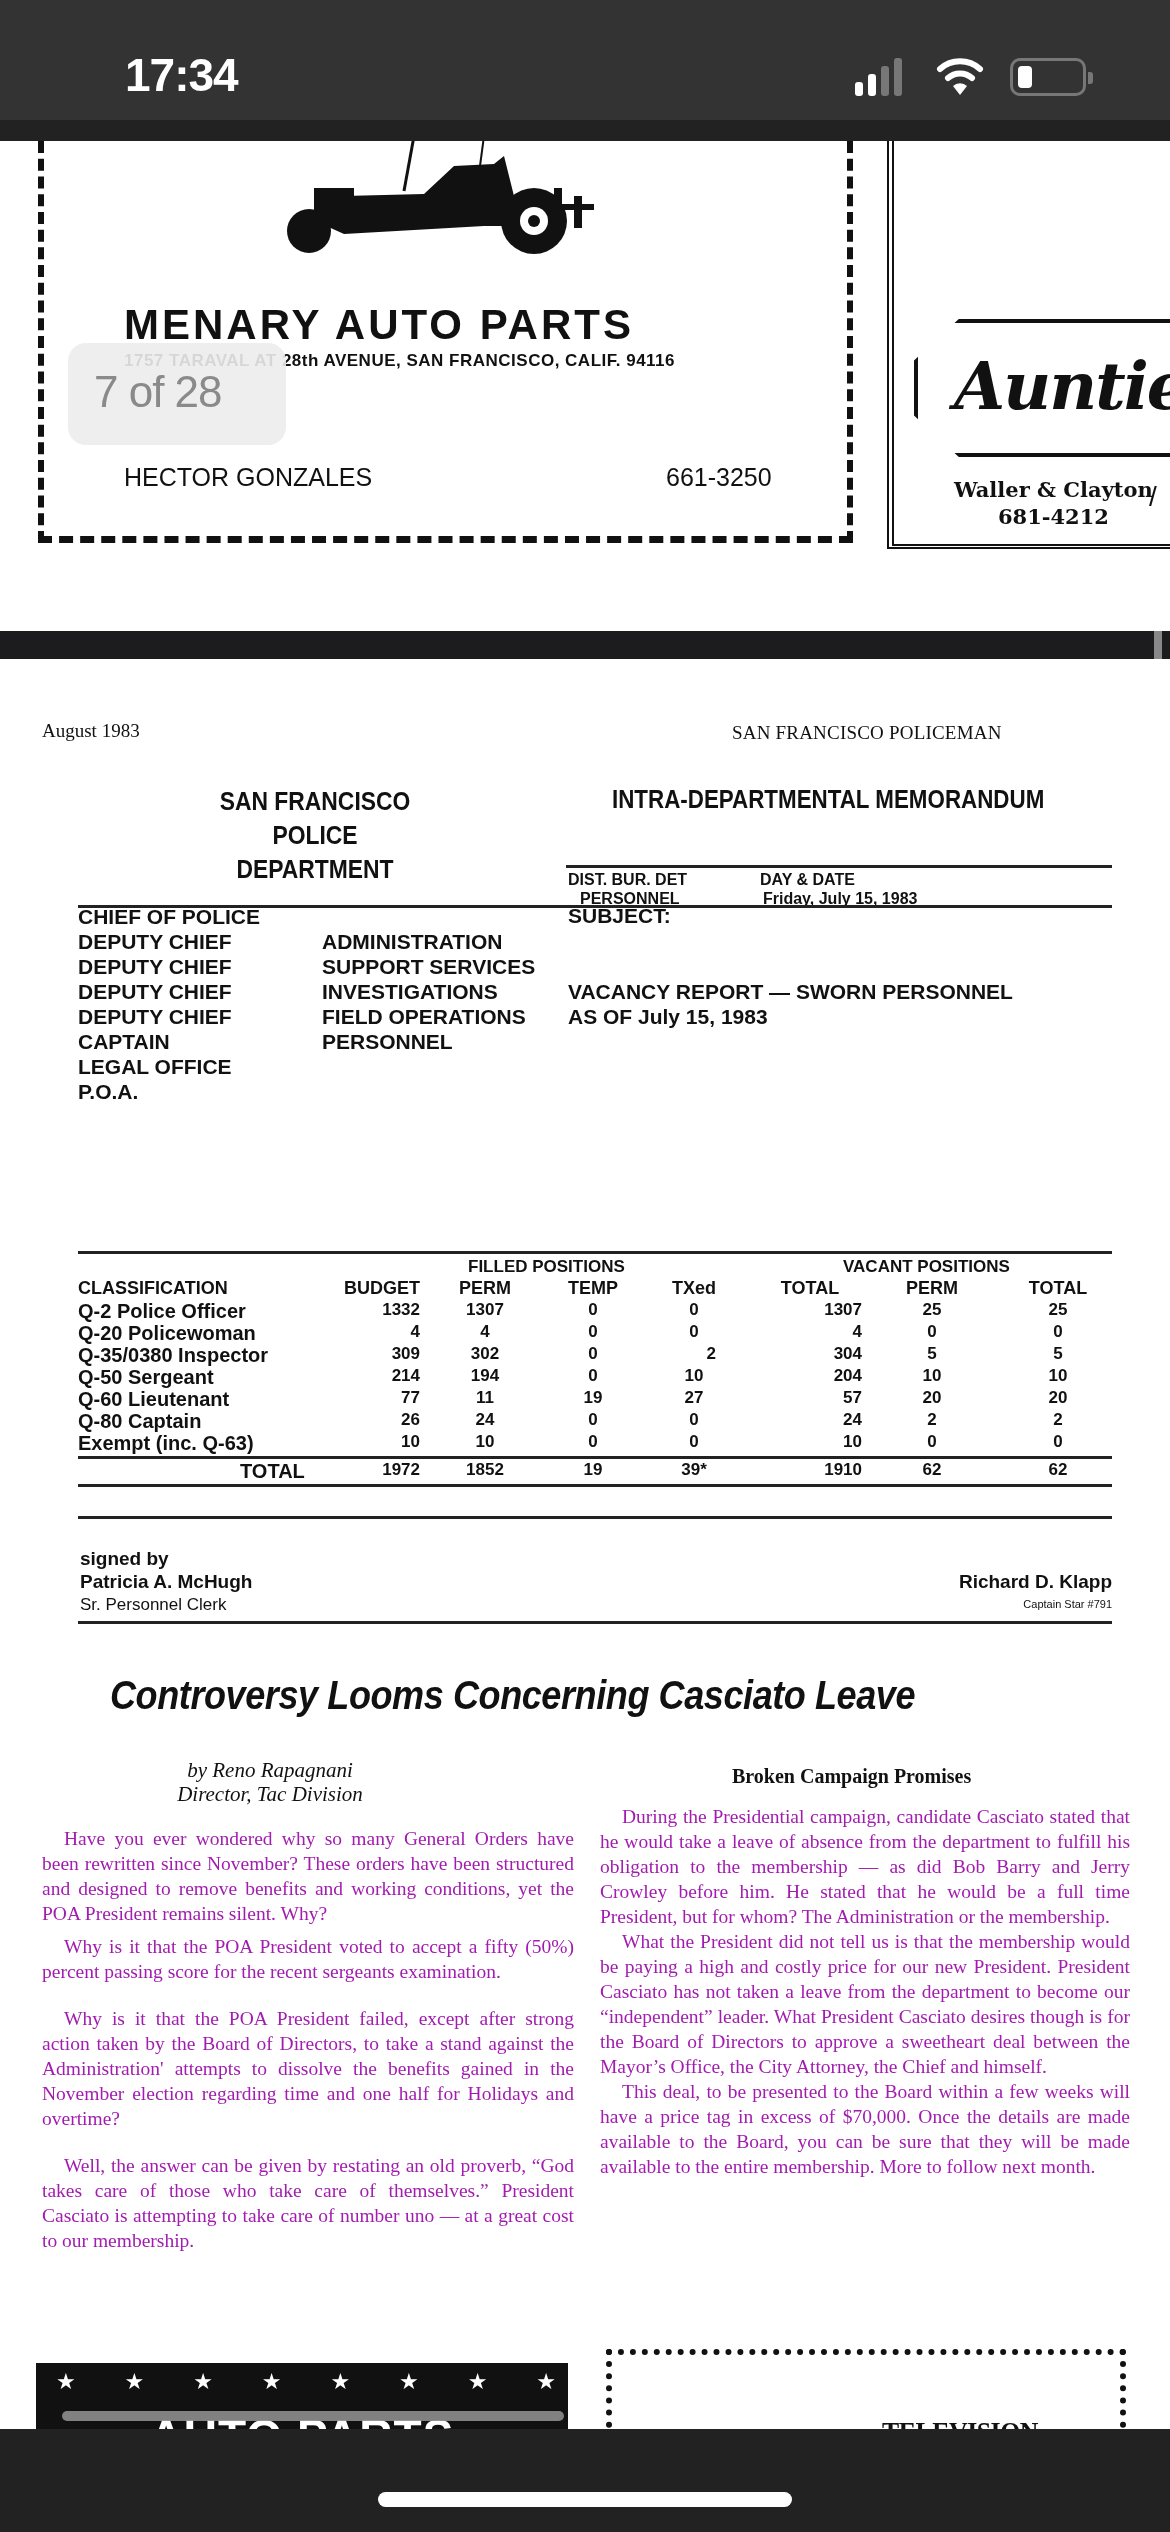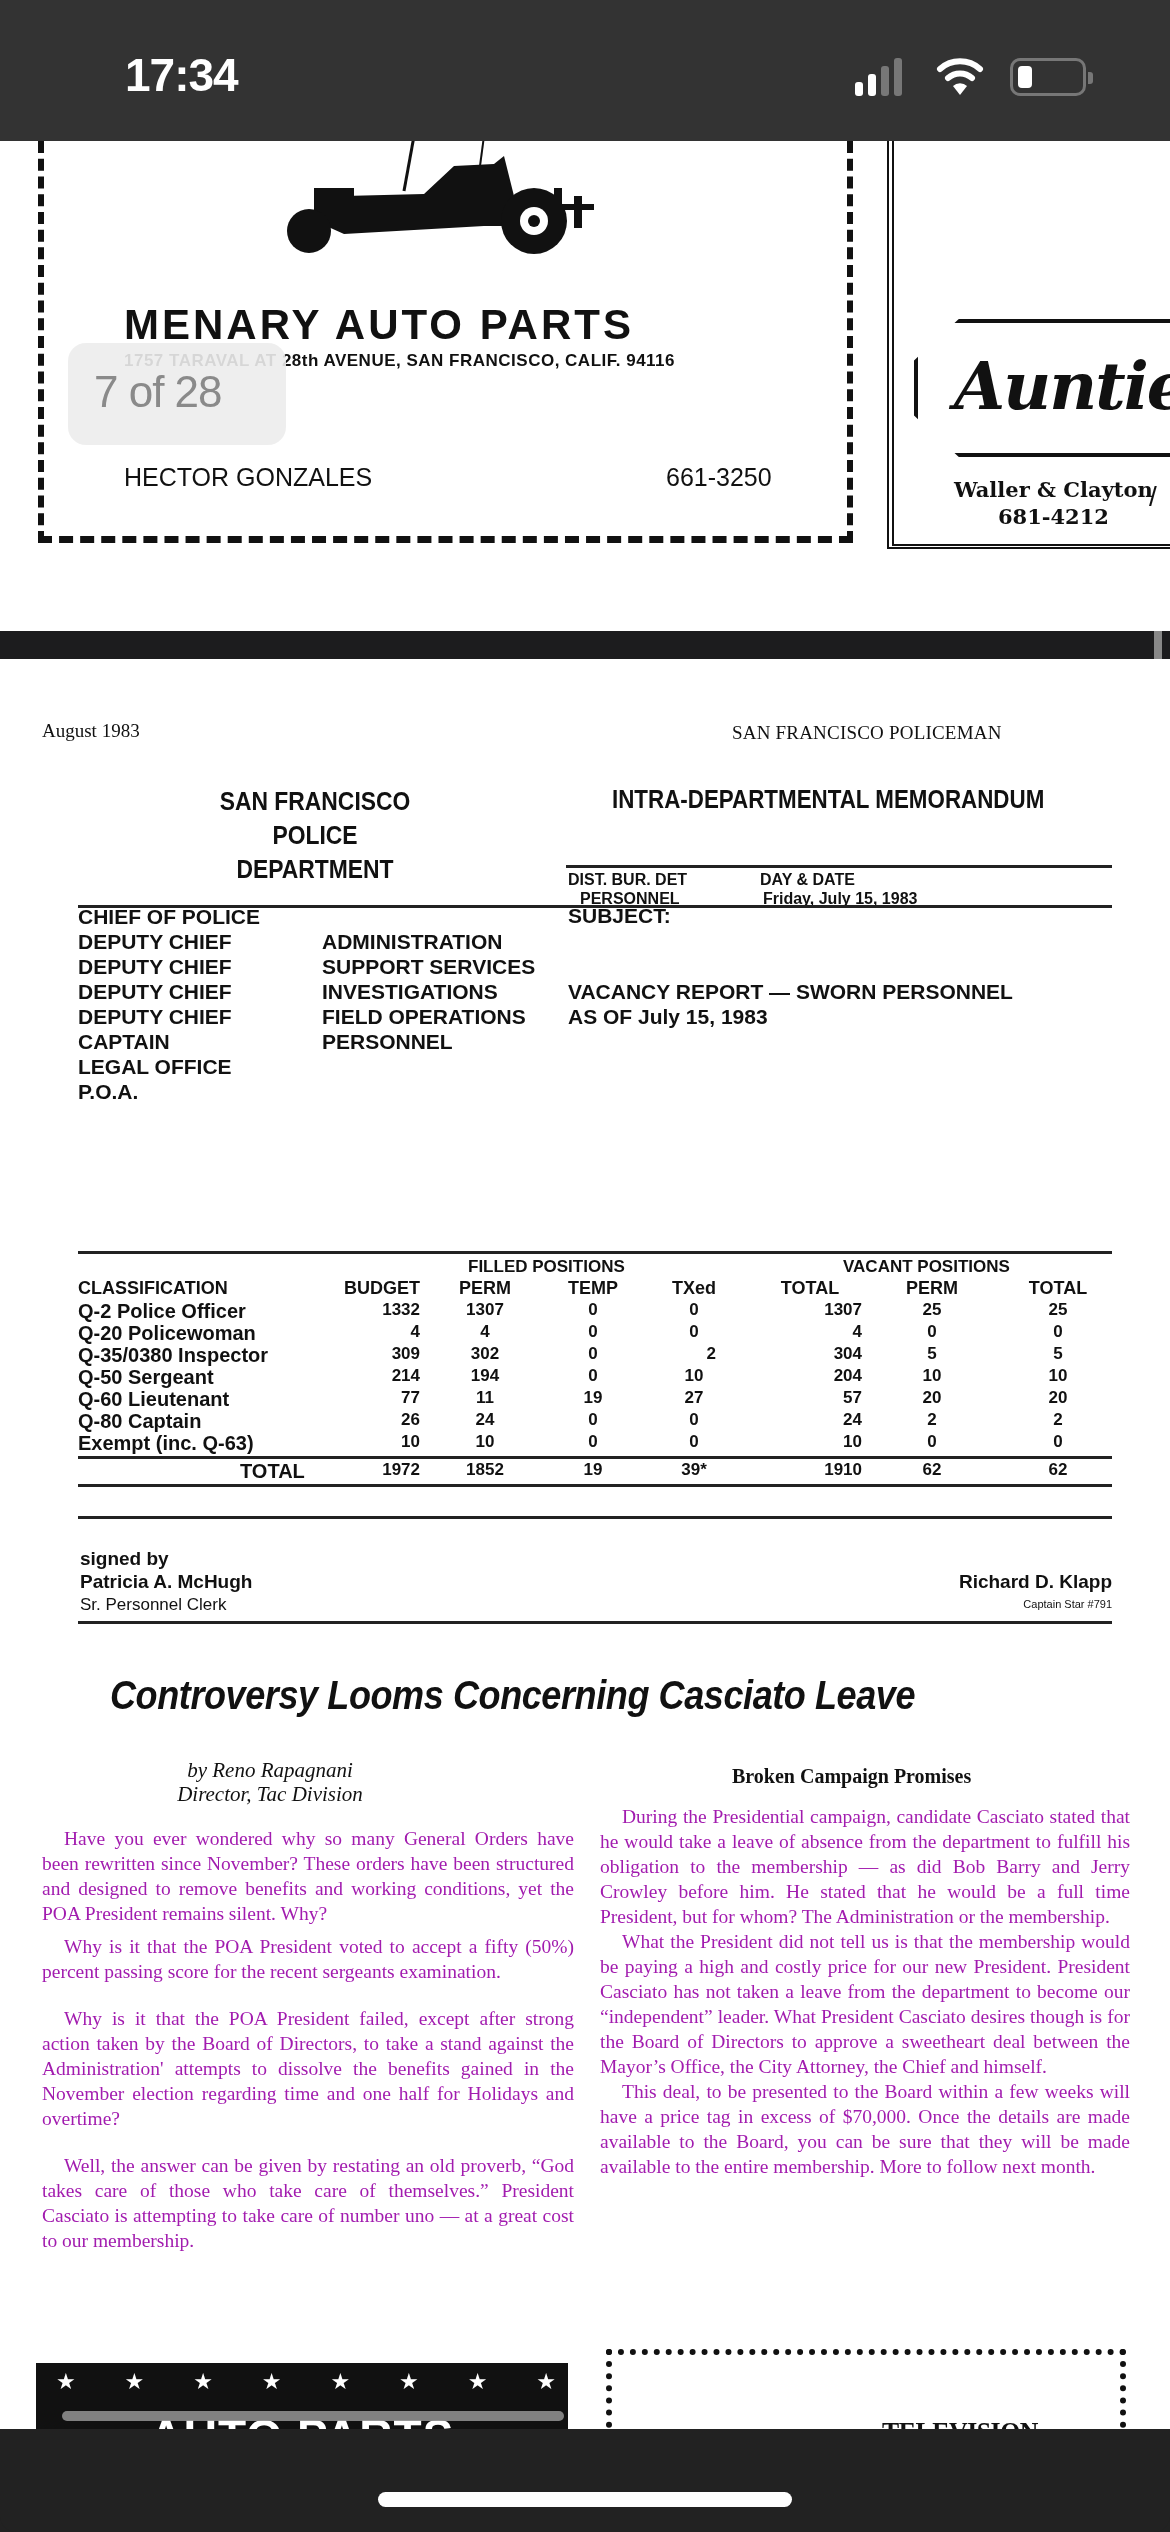--- a/index.html
+++ b/index.html
@@ -1,20 +1,20 @@
 <!DOCTYPE html>
 <html><head>
 <meta charset="utf-8">
 <style>
   * { box-sizing: border-box; margin: 0; padding: 0; }
   html, body { width: 1170px; height: 2532px; background: #222222; overflow: hidden; }
   body { position: relative; font-family: "Liberation Sans", sans-serif; color: #111; }
 
   
-  .status-bar { position: absolute; left: 0; top: 0; width: 1170px; height: 141px; background: #333333; border-radius: 0 0 0 0; }
+  .status-bar { position: absolute; left: 0; top: 0; width: 1170px; height: 120px; background: #333333; border-radius: 0 0 0 0; }
   .status-time { position: absolute; left: 125px; top: 48px; font-size: 46px; font-weight: 700; color: #fff; letter-spacing: -1px; }
   .signal { position: absolute; left: 855px; top: 58px; width: 52px; height: 38px; }
   .signal span { position: absolute; bottom: 0; width: 8px; border-radius: 3px; background: #fff; }
   .wifi { position: absolute; left: 936px; top: 55px; width: 48px; height: 42px; }
   .battery { position: absolute; left: 1010px; top: 58px; width: 76px; height: 38px; border: 3px solid #777; border-radius: 10px; }
   .battery .fill { position: absolute; left: 5px; top: 5px; width: 14px; height: 22px; background: #fff; border-radius: 4px; }
   .battery .nub { position: absolute; right: -10px; top: 11px; width: 5px; height: 12px; background: #777; border-radius: 0 3px 3px 0; }
 
   
   .viewport { position: absolute; left: 0; top: 141px; width: 1170px; height: 2288px; background: #fff; overflow: hidden; }

